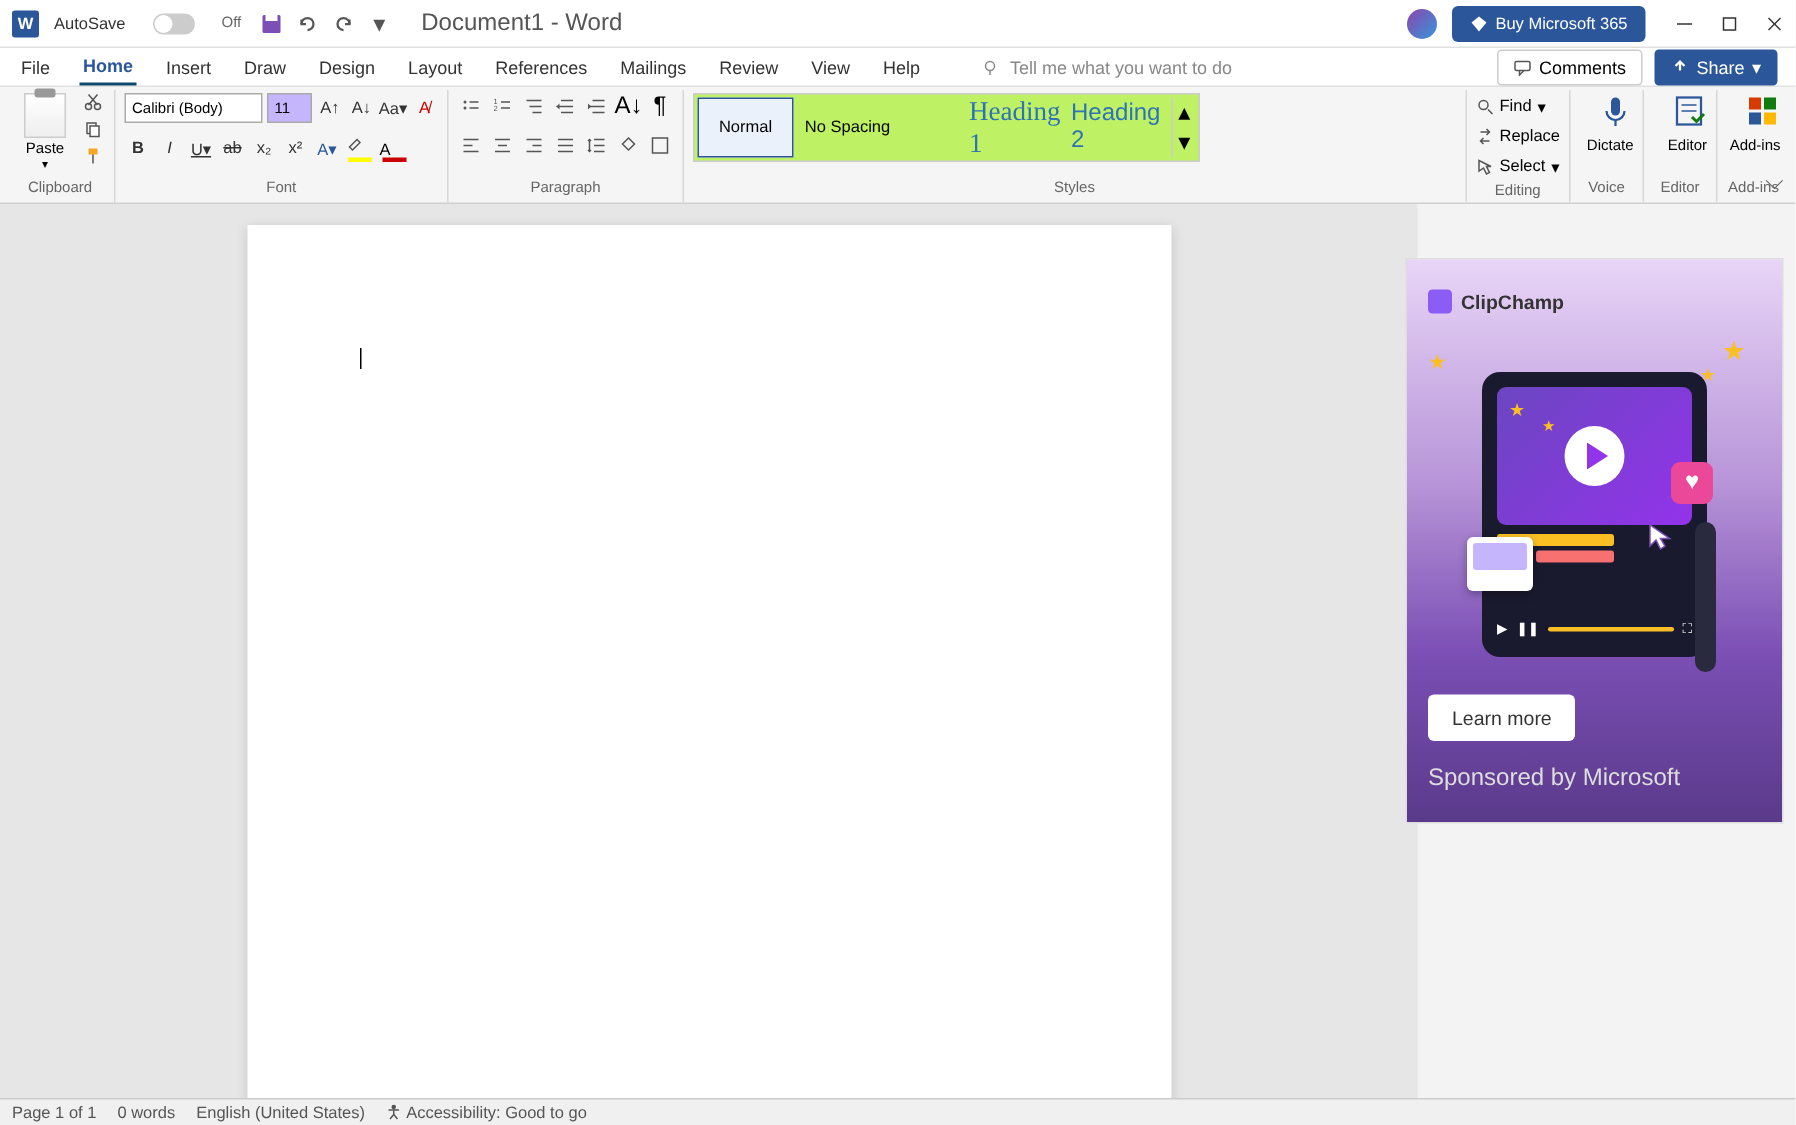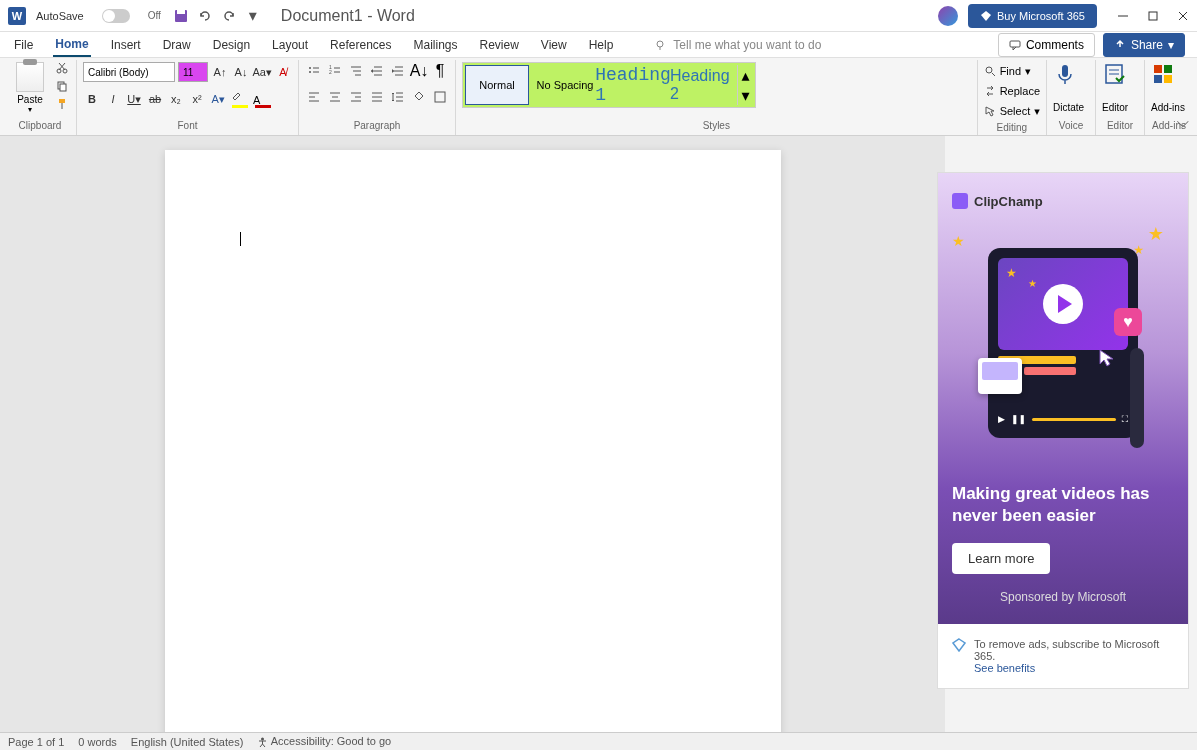--- a/index.html
+++ b/index.html
@@ -41,48 +41,48 @@
 .paste-btn { display: flex; flex-direction: column; align-items: center; width: 40px; cursor: pointer; }
 .paste-icon { width: 28px; height: 30px; background: linear-gradient(#fff, #eee); border: 1px solid #ccc; position: relative; }
 .paste-icon::before { content: ''; position: absolute; top: -4px; left: 6px; width: 14px; height: 6px; background: #999; border-radius: 2px; }
 .paste-label { font-size: 10px; margin-top: 2px; }
 .clip-side { display: flex; flex-direction: column; gap: 4px; margin-left: 2px; }
 .small-icon { width: 14px; height: 14px; cursor: pointer; color: #555; }
 
 
 .font-row { display: flex; gap: 3px; align-items: center; margin-bottom: 4px; }
 .font-name { width: 92px; height: 20px; border: 1px solid #aaa; font-size: 10px; padding: 0 4px; background: #fff; }
-.font-size { width: 30px; height: 20px; border: 1px solid #aaa; font-size: 10px; padding: 0 4px; background: #d946ef; }
+.font-size { width: 30px; height: 20px; border: 1px solid #aaa; font-size: 10px; padding: 0 4px; background: #c4b5fd; }
 .font-btn { width: 18px; height: 18px; cursor: pointer; display: flex; align-items: center; justify-content: center; font-size: 11px; color: #333; }
 .font-btn.bold { font-weight: bold; }
 .font-btn.italic { font-style: italic; }
 .font-btn.underline { text-decoration: underline; }
 .font-btn.strike { text-decoration: line-through; }
 .color-btn { width: 20px; height: 18px; position: relative; cursor: pointer; }
 .color-btn::after { content: ''; position: absolute; bottom: 0; left: 2px; right: 2px; height: 3px; }
 .highlight-btn::after { background: #ffff00; }
 .fontcolor-btn::after { background: #c00; }
 
 
 .para-btn { width: 18px; height: 18px; cursor: pointer; display: flex; align-items: center; justify-content: center; }
 
 
 .styles-gallery { display: flex; gap: 4px; border: 1px solid #ccc; padding: 2px; background: #bef264; height: 46px; align-items: center; }
 .style-item { width: 64px; height: 40px; border: 1px solid transparent; display: flex; align-items: center; justify-content: center; font-size: 11px; cursor: pointer; }
 .style-item.selected { border: 1px solid #2b579a; background: #eaf1fa; }
-.style-heading1 { font-family: Liberation Mono, monospace; font-size: 18px; color: #2e74b5; }
+.style-heading1 { font-family: Liberation Serif, serif; font-size: 18px; color: #2e74b5; margin-left: 44px; }
 .style-heading2 { font-family: 'Calibri Light', sans-serif; font-size: 16px; color: #2e74b5; }
 .style-more { width: 16px; height: 40px; display: flex; flex-direction: column; justify-content: space-around; align-items: center; border-left: 1px solid #ccc; cursor: pointer; }
 
 
 .editing-col { display: flex; flex-direction: column; gap: 2px; }
 .editing-item { display: flex; align-items: center; gap: 4px; font-size: 11px; cursor: pointer; height: 18px; }
 
 
-.big-btn { display: flex; flex-direction: column; align-items: flex-start; width: 36px; cursor: pointer; gap: 16px; }
+.big-btn { display: flex; flex-direction: column; align-items: flex-end; width: 36px; cursor: pointer; gap: 6px; }
 .big-btn-icon { width: 24px; height: 24px; }
 .big-btn-label { font-size: 10px; text-align: center; }
 
 .ribbon-collapse { position: absolute; right: 8px; bottom: 4px; cursor: pointer; color: #666; }
 
 
 .doc-area { position: absolute; top: 136px; bottom: 18px; left: 0; right: 252px; background: #e6e6e6; overflow: hidden; }
 .page { width: 616px; height: 800px; background: #fff; margin: 14px auto 0; box-shadow: 0 2px 8px rgba(0,0,0,0.15); position: relative; }
 .cursor-line { position: absolute; left: 75px; top: 82px; width: 1px; height: 14px; background: #000; }
 
@@ -103,21 +103,21 @@
 .track-2 { background: #f87171; width: 40%; margin-left: 20%; }
 .controls-bar { height: 18px; display: flex; align-items: center; gap: 6px; margin-top: 4px; }
 .star { position: absolute; color: #fbbf24; }
 .cursor-arrow { position: absolute; right: 20px; bottom: 70px; color: #fff; }
 .heart-box { position: absolute; right: -4px; top: 60px; width: 28px; height: 28px; background: #ec4899; border-radius: 6px; display: flex; align-items: center; justify-content: center; color: #fff; }
 .scroll-thumb { position: absolute; right: -6px; top: 100px; width: 14px; height: 100px; background: #2a2a3e; border-radius: 7px; }
 .slide-thumb { position: absolute; left: -10px; top: 110px; width: 44px; height: 36px; background: #fff; border-radius: 4px; box-shadow: 0 2px 6px rgba(0,0,0,0.3); }
 .slide-thumb::after { content: ''; position: absolute; top: 4px; left: 4px; right: 4px; height: 18px; background: #c4b5fd; border-radius: 2px; }
 .ad-headline { font-size: 17px; font-weight: 600; line-height: 1.3; margin: 20px 0 16px; }
 .ad-cta { background: #fff; color: #333; font-size: 13px; padding: 8px 16px; border-radius: 4px; display: inline-block; cursor: pointer; }
-.ad-sponsor { font-size: 12px; color: #ddd; margin-top: 16px; margin-left: 48px; }
+.ad-sponsor { font-size: 16px; color: #ddd; margin-top: 16px; }
 .ad-footer { padding: 14px; font-size: 11px; color: #555; display: flex; gap: 8px; }
 .ad-footer-icon { color: #5a9bd5; flex-shrink: 0; }
 .ad-footer a { color: #2b579a; cursor: pointer; text-decoration: none; }
 
 
 .status-bar { position: absolute; bottom: 0; left: 0; right: 0; height: 18px; background: #f0f0f0; border-top: 1px solid #ccc; display: flex; align-items: center; padding: 0 8px; font-size: 11px; color: #555; gap: 14px; }
 .status-right { margin-left: auto; display: flex; align-items: center; gap: 10px; }
 .view-btns { display: flex; gap: 2px; }
 .view-btn { width: 26px; height: 14px; border: 1px solid #ccc; cursor: pointer; }
 .view-btn.active { background: #d0d0d0; }
@@ -503,32 +503,22 @@
           <span style="color:#fff;font-size:9px;">⛶</span>
         </div>
         <div class="heart-box">♥</div>
         <div class="scroll-thumb"></div>
         <div class="slide-thumb"></div>
         <svg class="cursor-arrow" width="20" height="20" viewBox="0 0 20 20">
             <path d="M2 2 L2 16 L6 12 L9 18 L12 16 L9 11 L15 11 Z" fill="#fff" stroke="#7b4fb5"></path>
           </svg>
       </div>
     </div>
-    <div class="ad-headline">Making great videos has never been easier</div>
     <div class="ad-cta">Learn more</div>
     <div class="ad-sponsor">Sponsored by Microsoft</div>
-  </div>
-  <div class="ad-footer">
-    <svg width="14" height="14" viewBox="0 0 14 14" class="ad-footer-icon">
-        <path d="M7 1 L13 5 L7 13 L1 5 Z" fill="none" stroke="#5a9bd5" stroke-width="1.5"></path>
-      </svg>
-    <div>
-      <span>To remove ads, subscribe to Microsoft 365.</span><br>
-      <a>See benefits</a>
-    </div>
   </div>
 </div>
 
 <div class="status-bar">
   <span>Page 1 of 1</span>
   <span>0 words</span>
   <span>English (United States)</span>
   <span><svg width="11" height="11" viewBox="0 0 11 11" style="display:inline;vertical-align:middle;">
         <circle cx="5.5" cy="2" r="1.5" fill="#555"></circle>
         <path d="M2 4 L9 4 M5.5 4 L5.5 7 M3 10 L5.5 7 L8 10" fill="none" stroke="#555"></path>

